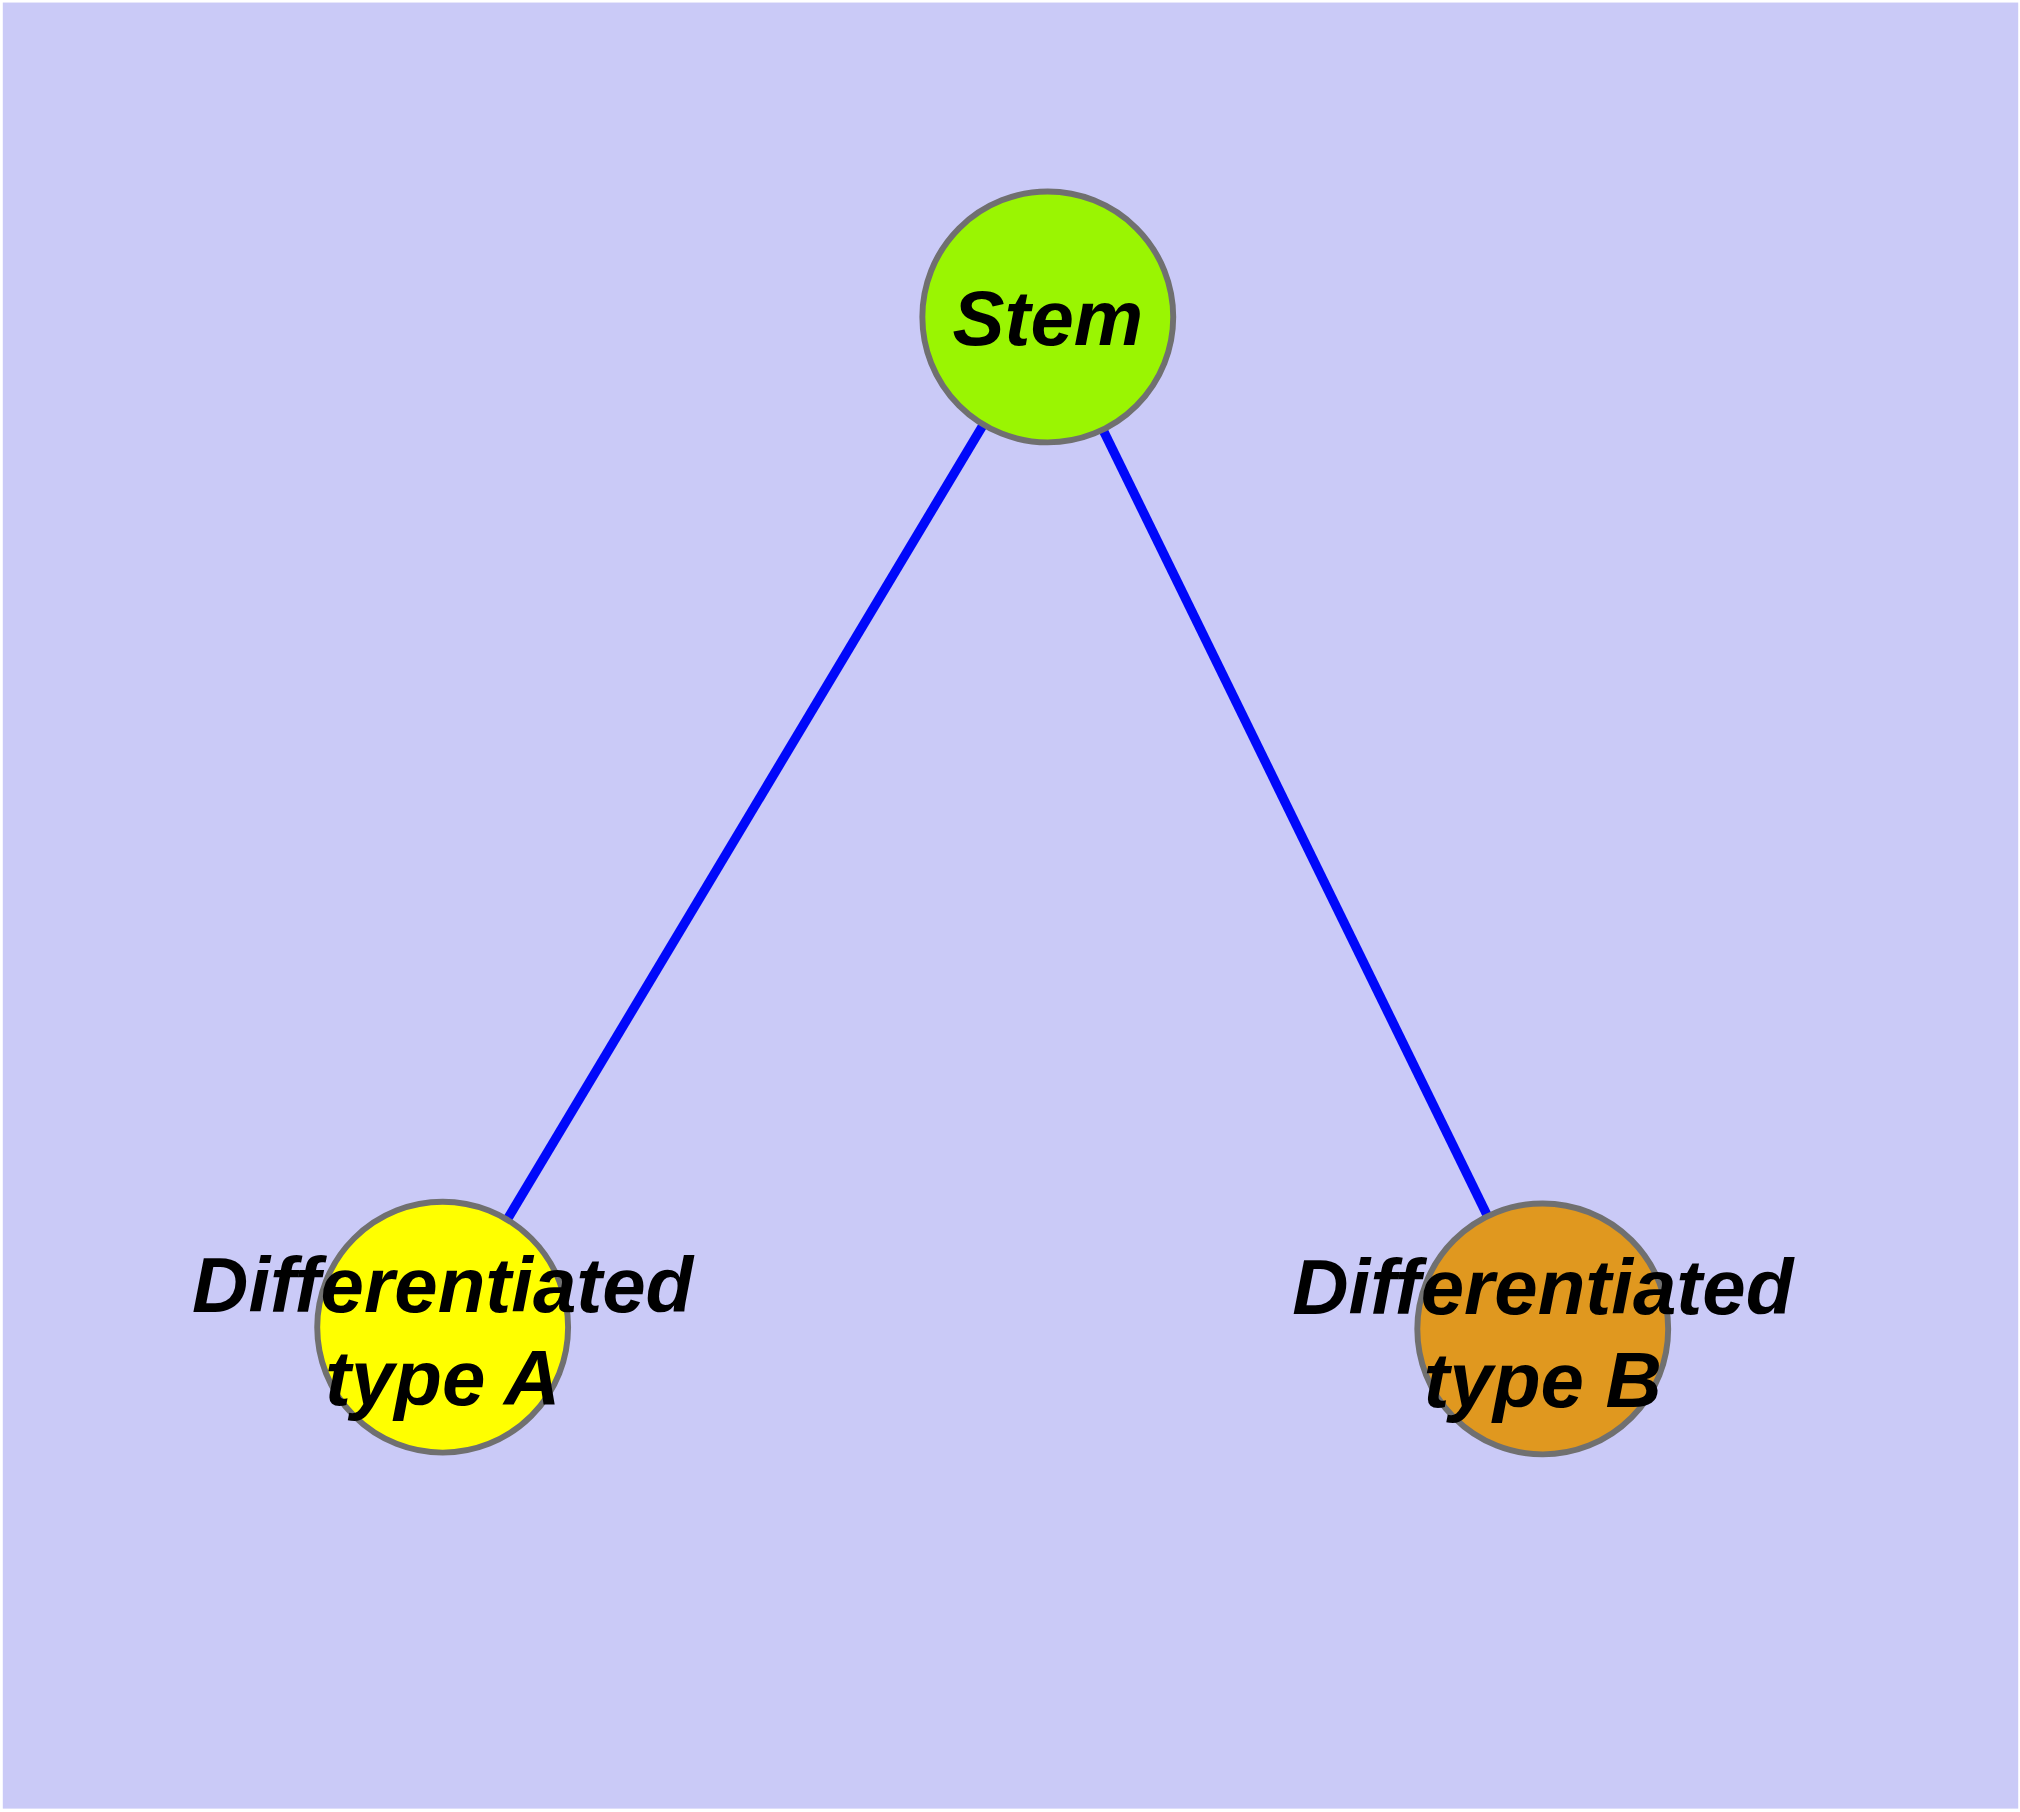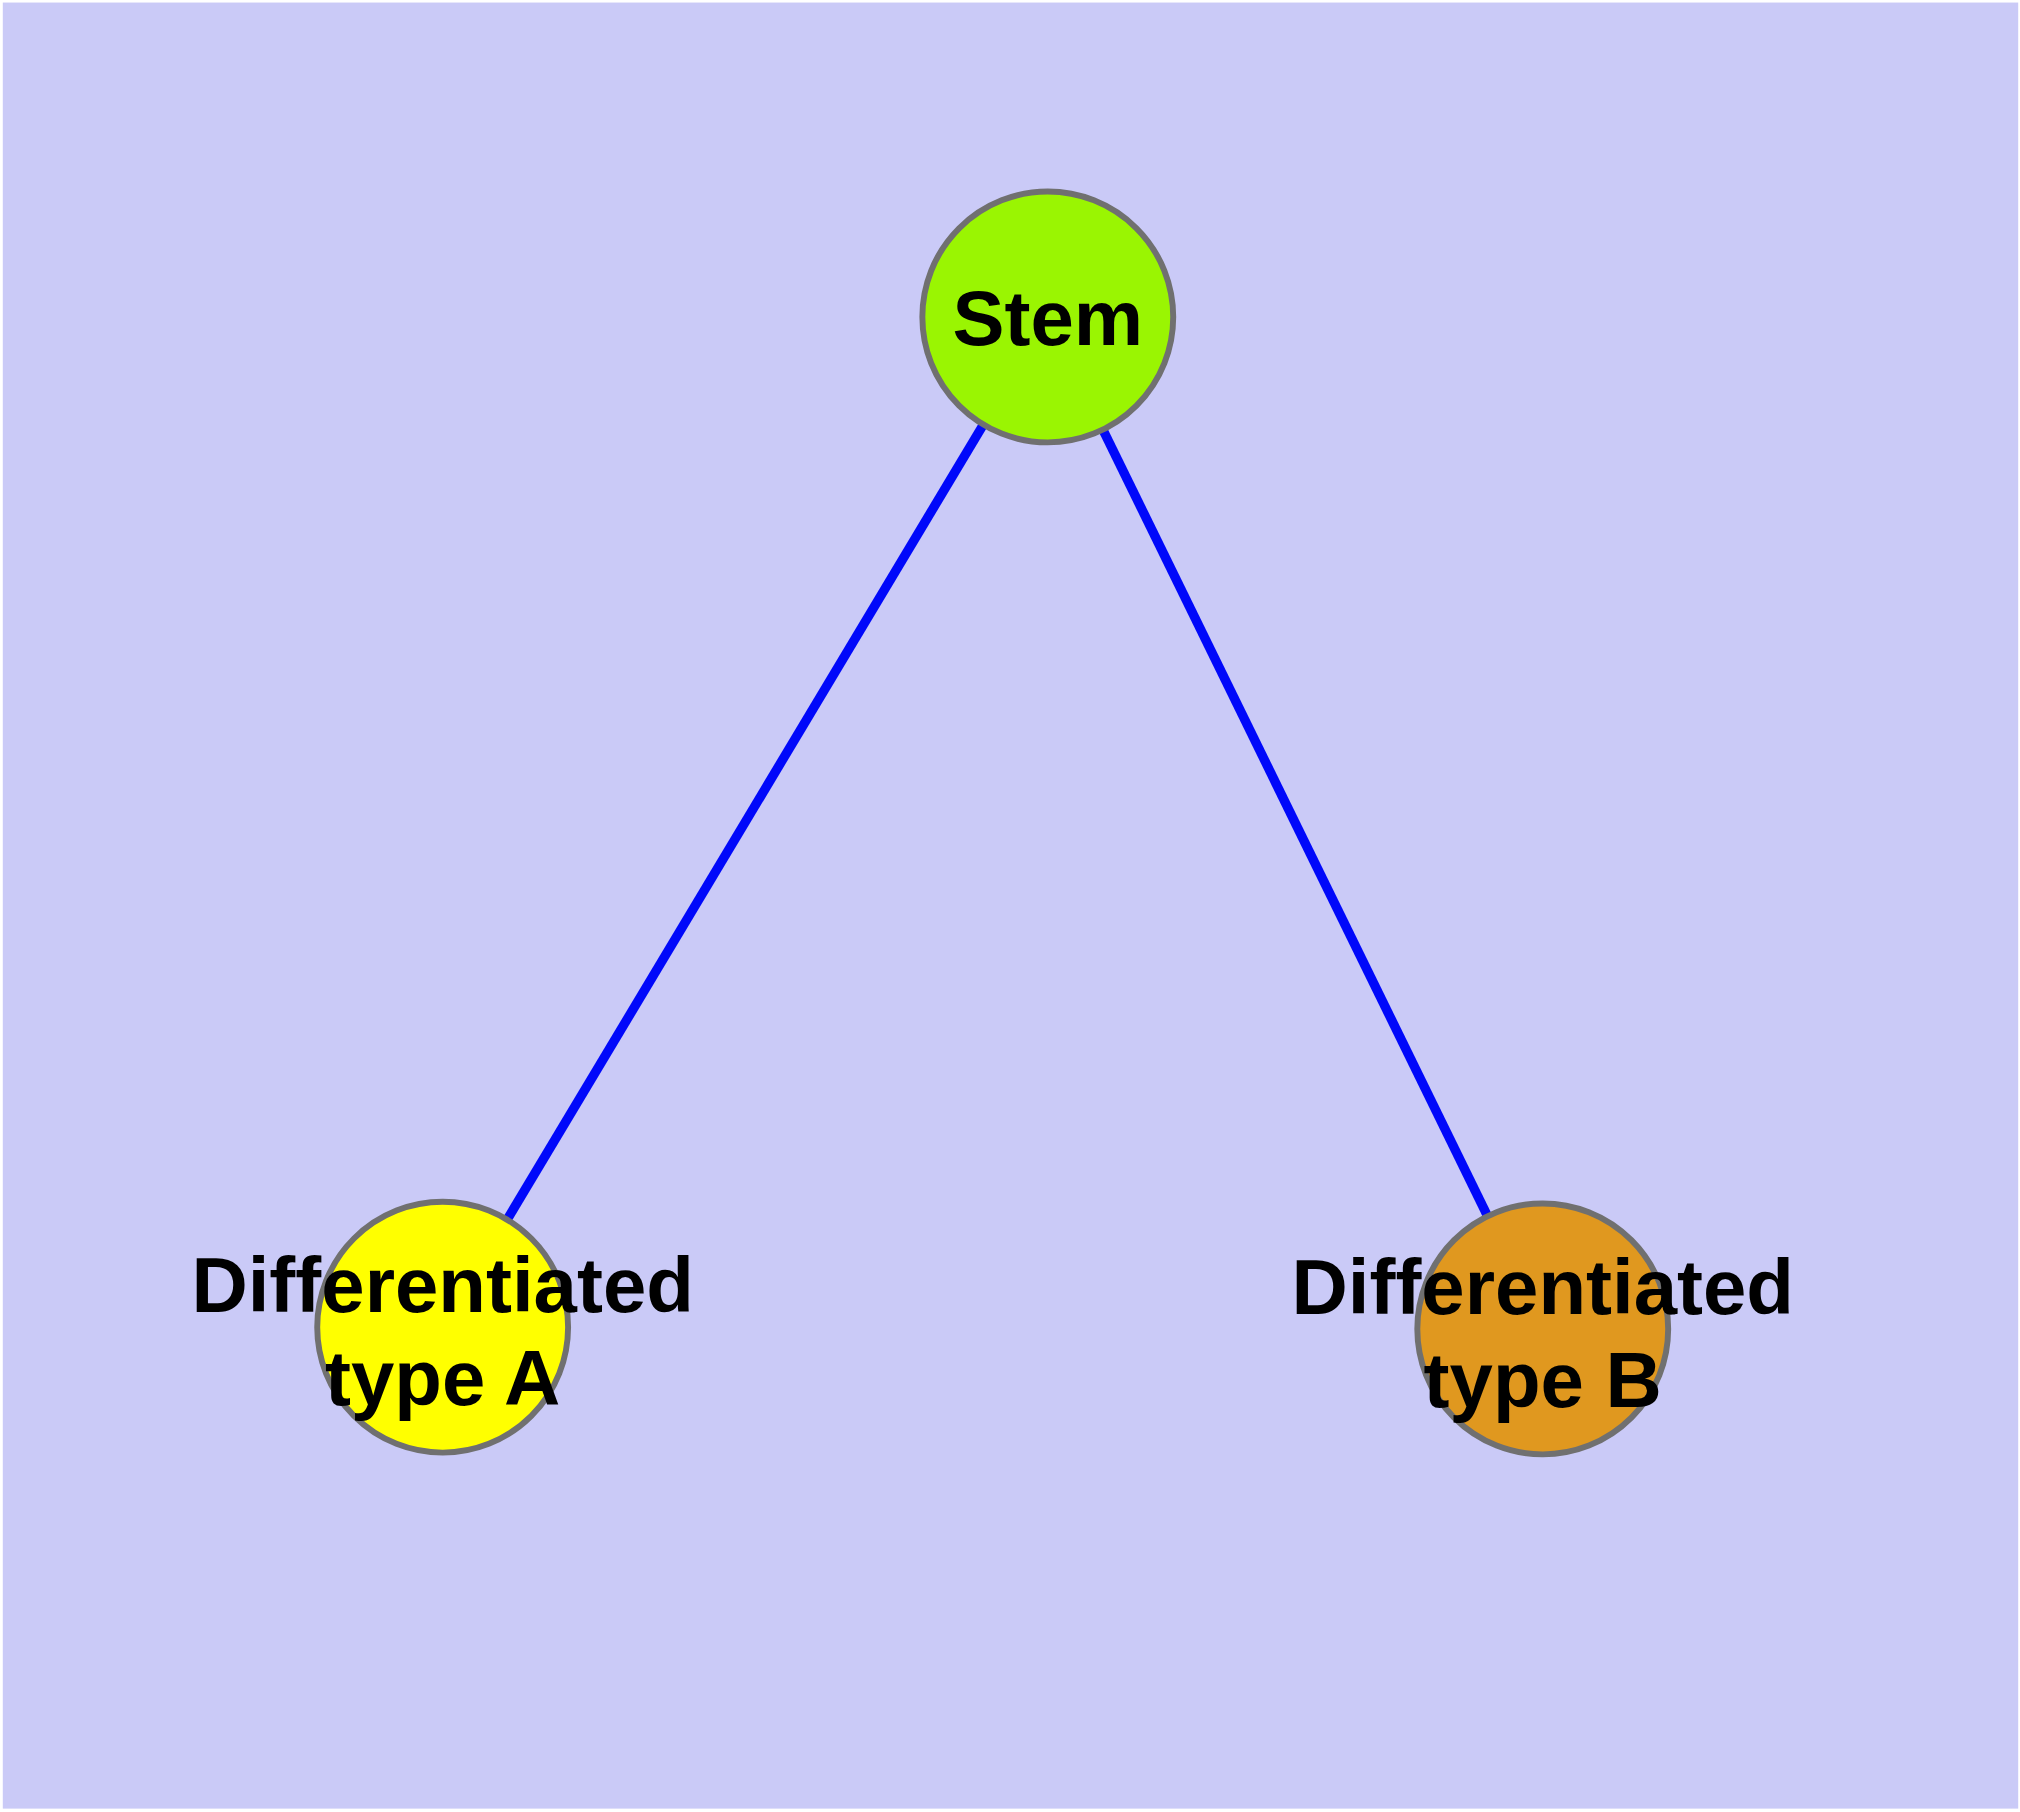--- a/index.html
+++ b/index.html
@@ -8,20 +8,21 @@
     background: #ffffff;
     width: 2021px;
     height: 1812px;
     overflow: hidden;
   }
   .canvas-wrap {
     position: relative;
     width: 2021px;
     height: 1812px;
     background: #ffffff;
+    font-style: italic;
   }
   svg.graph {
     display: block;
   }
   .node-circle {
     stroke-width: 7px;
   }
   .edge-line {
     stroke-width: 11px;
     stroke-linecap: butt;

